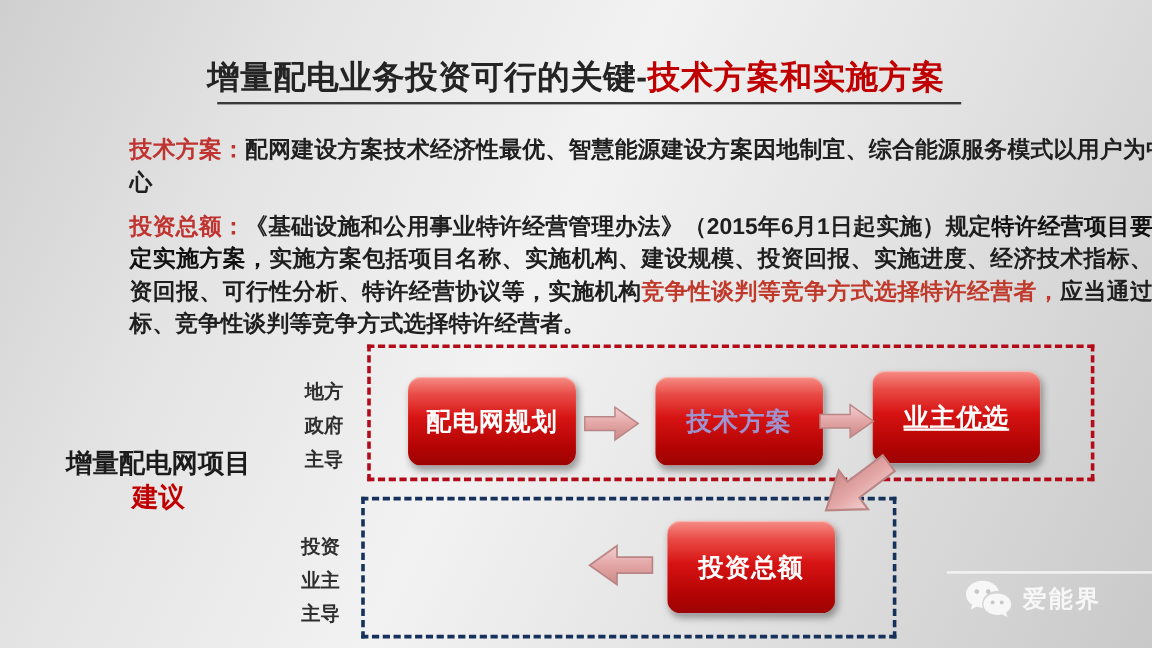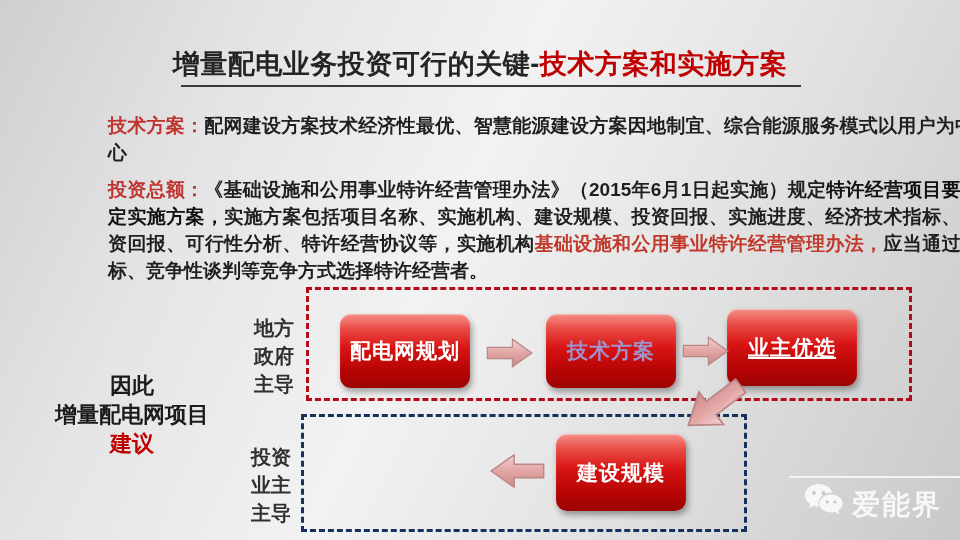--- a/index.html
+++ b/index.html
@@ -18,29 +18,29 @@
   .para1{left:62px;top:112px;width:866px;}
   .para2{left:62px;top:176px;width:872px;}
   .lbl-red{color:#bf3330;}
   .seg-red{color:#c0392b;}
   .seg-bold{font-weight:900;color:#111;}
   
   .conclusion{position:absolute;left:28px;top:371px;width:208px;text-align:center;
     font-size:22px;line-height:29px;font-weight:800;color:#1b1b1b;}
   .conclusion .emph{color:#c00000;}
   
-  .lane-label{position:absolute;width:48px;text-align:right;font-size:20px;line-height:28px;
+  .lane-label{position:absolute;width:48px;text-align:center;font-size:16px;line-height:28px;
     font-weight:800;color:#2f2f2f;}
   .gov-label{left:246px;top:314px;}
   .owner-label{left:243px;top:443px;}
   .dash-box{position:absolute;background:transparent;}
   .red-dash{left:306px;top:287px;width:600px;height:108px;border:3px dashed #b30b18;}
   .blue-dash{left:301px;top:414px;width:440px;height:112px;border:3px dashed #16325c;}
   
-  .flow-box{position:absolute;width:130px;height:74px;border-radius:11px;
+  .flow-box{position:absolute;width:140px;height:74px;border-radius:11px;
     display:flex;align-items:center;justify-content:center;
     color:#fff;font-size:21px;font-weight:700;letter-spacing:1px;
     background:
       linear-gradient(180deg,rgba(255,255,255,.40) 0%,rgba(255,255,255,.14) 20%,rgba(255,255,255,0) 46%),
       linear-gradient(180deg,#ef4135 0%,#d81414 45%,#b30303 80%,#9c0404 100%);
     box-shadow:2px 4px 6px rgba(0,0,0,.35), inset 0 1px 1px rgba(255,255,255,.45);}
   .box-planning{left:340px;top:314px;}
   .box-impl{left:546px;top:314px;}
   .box-impl .box-text{color:#9e93cc;}
   .box-owner{left:727px;top:309px;height:77px;}
@@ -52,21 +52,21 @@
   .arrow-1{left:482px;top:336px;width:56px;height:34px;}
   .arrow-2{left:681px;top:334px;width:50px;height:34px;}
   .arrow-3{left:488px;top:451px;width:58px;height:40px;}
   .arrow-diag{left:678px;top:381px;width:72px;height:50px;}
   .arrow-diag svg{transform:rotate(143deg);}
   .flow-arrow svg{width:100%;height:100%;display:block;}
   
   .footer-line{position:absolute;left:789px;top:476px;width:171px;height:2px;background:#f4f4f4;}
   .wechat-icon{position:absolute;left:803px;top:482px;width:46px;height:37px;}
   .wechat-icon svg{width:100%;height:100%;display:block;}
-  .brand{position:absolute;left:852px;top:486px;font-size:28px;font-weight:700;color:#f7f7f7;letter-spacing:2px;}
+  .brand{position:absolute;left:852px;top:486px;font-size:20px;font-weight:700;color:#f7f7f7;letter-spacing:2px;}
   .defs-holder{position:absolute;width:0;height:0;overflow:hidden;}
 </style>
 </head>
 <body>
 
 <div class="slide">
 
   <svg class="defs-holder" aria-hidden="true">
     <defs>
       <linearGradient id="arrowGrad" x1="0" y1="0" x2="0" y2="1">
@@ -80,25 +80,24 @@
   <div class="title">
     <span>增量配电业务投资可行的关键-</span><span class="hl">技术方案和实施方案</span>
   </div>
   <div class="title-underline"></div>
 
   <div class="para para1">
     <span class="lbl-red">技术方案：</span><span>配网建设方案技术经济性最优、智慧能源建设方案因地制宜、综合能源服务模式以用户为中心</span>
   </div>
 
   <div class="para para2">
-    <span class="lbl-red">投资总额：</span><span>《基础设施和公用事业特许经营管理办法》（2015年6月1日起实施）规定</span><span class="seg-bold">特许经营项目要制定实施方案，</span><span>实施方案包括项目名称、实施机构、建设规模、投资回报、实施进度、经济技术指标、投资回报、可行性分析、特许经营协议等，实施机构</span><span class="seg-red">基础设施和公用事业特许经营管理办法，</span><span>应当通过招标、竞争性谈判等竞争方式选择特许经营者。</span>
+    <span class="lbl-red">投资总额：</span><span>《基础设施和公用事业特许经营管理办法》（2015年6月1日起实施）规定</span><span class="seg-bold">特许经营项目要制定实施方案，</span><span>实施方案包括项目名称、实施机构、建设规模、投资回报、实施进度、经济技术指标、投资回报、可行性分析、特许经营协议等，实施机构</span><span class="seg-red">竞争性谈判等竞争方式选择特许经营者，</span><span>应当通过招标、竞争性谈判等竞争方式选择特许经营者。</span>
   </div>
 
   <div class="conclusion">
-    <div>因此</div>
     <div>增量配电网项目</div>
     <div class="emph">建议</div>
   </div>
 
   <div class="lane-label gov-label">
     <div>地方</div>
     <div>政府</div>
     <div>主导</div>
   </div>
   <div class="lane-label owner-label">
@@ -113,21 +112,21 @@
   <div class="flow-box box-planning">
     <span class="box-text">配电网规划</span>
   </div>
   <div class="flow-box box-impl">
     <span class="box-text">技术方案</span>
   </div>
   <div class="flow-box box-owner">
     <span class="box-text">业主优选</span>
   </div>
   <div class="flow-box box-proj-feas">
-    <span class="box-text">建设规模</span>
+    <span class="box-text">投资总额</span>
   </div>
 
   <div class="flow-arrow arrow-1">
     <svg viewBox="0 0 60 42">
         <path d="M2 14 L33 14 L33 4 L57 21 L33 38 L33 28 L2 28 Z" fill="url(#arrowGrad)" stroke="#b98585" stroke-width="1.5"></path>
       </svg>
   </div>
   <div class="flow-arrow arrow-2">
     <svg viewBox="0 0 60 42">
         <path d="M2 14 L33 14 L33 4 L57 21 L33 38 L33 28 L2 28 Z" fill="url(#arrowGrad)" stroke="#b98585" stroke-width="1.5"></path>

